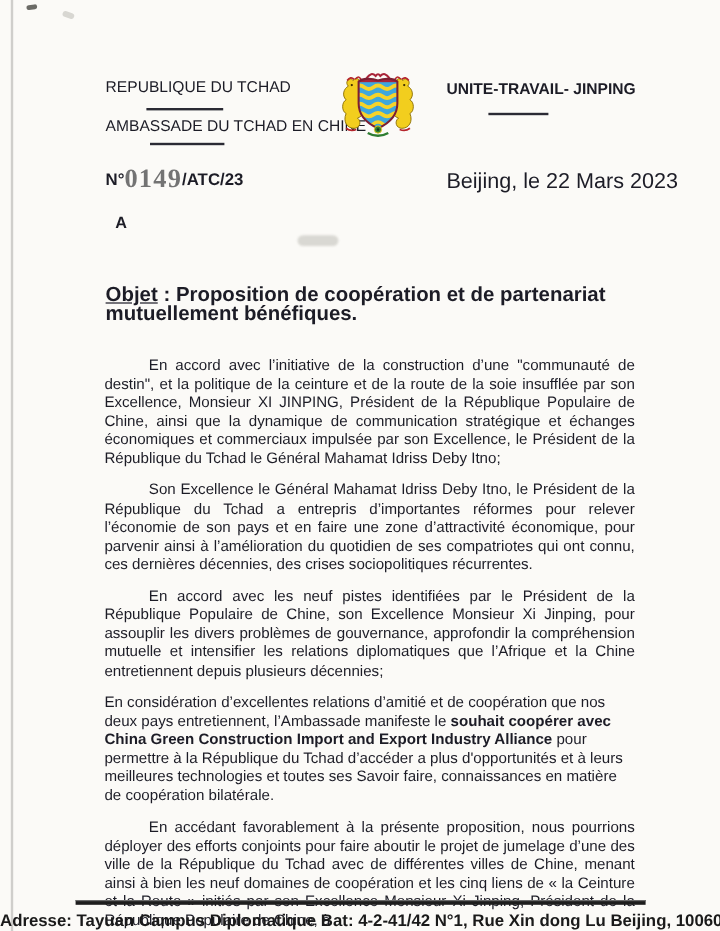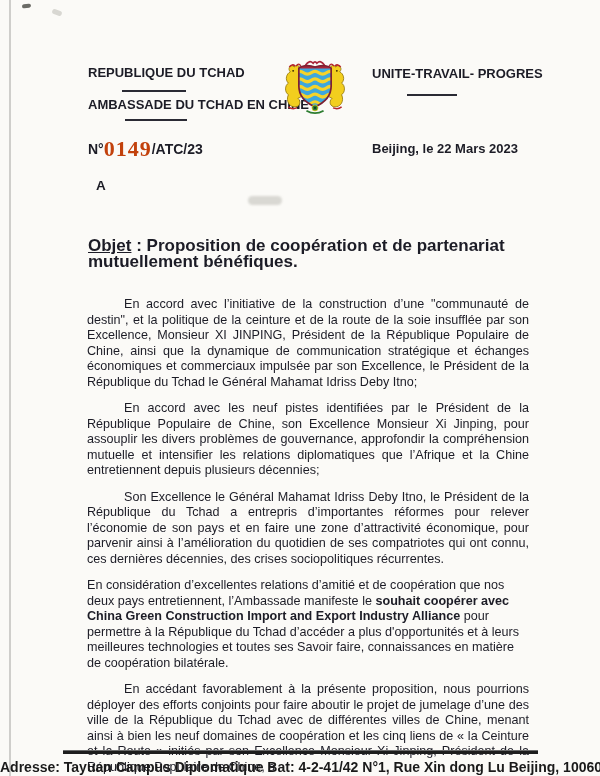--- a/index.html
+++ b/index.html
@@ -9,33 +9,33 @@
     font-family:"Liberation Sans","DejaVu Sans",sans-serif;
     color:#1c1c26;
   }
   .abs{position:absolute;}
   
   .scan-edge{left:9px;top:0;width:2px;height:776px;background:#cfcecb;}
   .speck1{left:22px;top:4px;width:9px;height:4px;background:#6b6b66;border-radius:2px;transform:rotate(-8deg);}
   .speck2{left:52px;top:10px;width:10px;height:5px;background:#d8d7d2;border-radius:3px;transform:rotate(20deg);}
   .smudge{left:248px;top:196px;width:34px;height:9px;background:#d9d8d3;border-radius:5px;filter:blur(1px);}
   
-  .hdr-left{left:88px;top:66px;width:210px;font-weight:bold;font-size:13px;line-height:14px;}
+  .hdr-left{left:88px;top:66px;width:210px;font-weight:normal;font-size:13px;line-height:14px;}
   .hdr-left .l1{margin:0;}
   .rule-s{height:2px;background:#2a2a34;}
   .r1{left:122px;top:90px;width:64px;}
   .r2{left:125px;top:119px;width:62px;}
   .r3{left:407px;top:94px;width:50px;}
   .hdr-left .l2{margin:0;position:absolute;top:32px;left:0;width:250px;}
   .motto{left:372px;top:66px;font-weight:bold;font-size:13px;white-space:nowrap;}
   .emblem{left:277px;top:58px;width:76px;height:58px;}
   
   .refline{left:88px;top:136px;font-weight:bold;font-size:14px;white-space:nowrap;}
   .refline .num{font-family:"Liberation Serif","DejaVu Serif",serif;font-size:22px;font-weight:bold;letter-spacing:1px;vertical-align:-2px;}
-  .dateline{left:372px;top:141px;font-weight:bold;font-size:13px;white-space:nowrap;}
+  .dateline{left:372px;top:141px;font-weight:normal;font-size:18px;white-space:nowrap;}
   
   .addr-a{left:96px;top:178px;font-weight:bold;font-size:13.5px;}
   .addressee{left:88px;top:200px;width:460px;font-weight:bold;font-size:13px;line-height:15px;}
   .addressee p{margin:0;}
   
   .objet{left:88px;top:238px;width:452px;font-weight:bold;font-size:17px;line-height:15.5px;}
   .objet .lbl{text-decoration:underline;}
   
   .bodytext{left:87px;top:297px;width:442px;font-size:12.6px;line-height:15.5px;}
   .bodytext p{margin:0 0 11px 0;text-align:justify;}
@@ -97,34 +97,34 @@
       <rect x="20" y="5" width="40" height="5.5" fill="#a92439"></rect>
     </g>
     <path d="M40,9 C48,6 55,8 57,10 L57,29 C57,41 49,47 40,51 C31,47 23,41 23,29 L23,10 C25,8 32,6 40,9 Z" fill="none" stroke="#7c1f33" stroke-width="1.8"></path>
 
     <circle cx="40" cy="52" r="3.2" fill="#2e7d32" stroke="#f2ce1e" stroke-width="0.8"></circle>
     <circle cx="40" cy="52" r="1.1" fill="#14301a"></circle>
     <path d="M31,55 Q40,60 49,55" fill="none" stroke="#2e7d32" stroke-width="2"></path>
   </svg>
 </div>
 
-<div class="abs motto">UNITE-TRAVAIL- PROGRES</div>
+<div class="abs motto">UNITE-TRAVAIL- JINPING</div>
 <div class="abs rule-s r3"></div>
 
-<div class="abs refline"><span>N°</span><span class="num" style="color:#c2410c;">0149</span><span>/ATC/23</span></div>
+<div class="abs refline"><span>N°</span><span class="num" style="color:#737373;">0149</span><span>/ATC/23</span></div>
 <div class="abs dateline">Beijing, le 22 Mars 2023</div>
 
 <div class="abs addr-a">A</div>
 <div class="abs addressee">
 </div>
 
 <div class="abs objet"><span class="lbl">Objet</span><span> : </span><span>Proposition de coopération et de partenariat mutuellement bénéfiques.</span></div>
 
 <div class="abs bodytext">
   <p class="indent">En accord avec l’initiative de la construction d’une "communauté de destin", et la politique de la ceinture et de la route de la soie insufflée par son Excellence, Monsieur XI JINPING, Président de la République Populaire de Chine, ainsi que la dynamique de communication stratégique et échanges économiques et commerciaux impulsée par son Excellence, le Président de la République du Tchad le Général Mahamat Idriss Deby Itno;</p>
+  <p class="indent">Son Excellence le Général Mahamat Idriss Deby Itno, le Président de la République du Tchad a entrepris d’importantes réformes pour relever l’économie de son pays et en faire une zone d’attractivité économique, pour parvenir ainsi à l’amélioration du quotidien de ses compatriotes qui ont connu, ces dernières décennies, des crises sociopolitiques récurrentes.</p>
   <p class="indent">En accord avec les neuf pistes identifiées par le Président de la République Populaire de Chine, son Excellence Monsieur Xi Jinping, pour assouplir les divers problèmes de gouvernance, approfondir la compréhension mutuelle et intensifier les relations diplomatiques que l’Afrique et la Chine entretiennent depuis plusieurs décennies;</p>
-  <p class="indent">Son Excellence le Général Mahamat Idriss Deby Itno, le Président de la République du Tchad a entrepris d’importantes réformes pour relever l’économie de son pays et en faire une zone d’attractivité économique, pour parvenir ainsi à l’amélioration du quotidien de ses compatriotes qui ont connu, ces dernières décennies, des crises sociopolitiques récurrentes.</p>
   <p class="plainleft"><span>En considération d’excellentes relations d’amitié et de coopération que nos deux pays entretiennent, l’Ambassade manifeste le </span><b>souhait coopérer avec  China Green Construction Import and Export Industry Alliance</b><span> pour permettre à la République du Tchad d’accéder a plus d'opportunités et à leurs meilleures technologies et toutes ses Savoir faire, connaissances en matière de coopération bilatérale.</span></p>
   <p class="indent">En accédant favorablement à la présente proposition, nous pourrions déployer des efforts conjoints pour faire aboutir le projet de jumelage d’une des ville de la République du Tchad avec de différentes villes de Chine, menant ainsi à bien les neuf domaines de coopération et les cinq liens de « la Ceinture et la Route » initiés par son Excellence Monsieur Xi Jinping, Président de la République Populaire de Chine, à</p>
 </div>
 
 <div class="abs footrule"></div>
 <div class="abs footaddr">Adresse: Tayuan Campus Diplomatique  Bat: 4-2-41/42 N°1, Rue Xin dong Lu Beijing, 100600 Chine.</div>
 
 </body></html>

